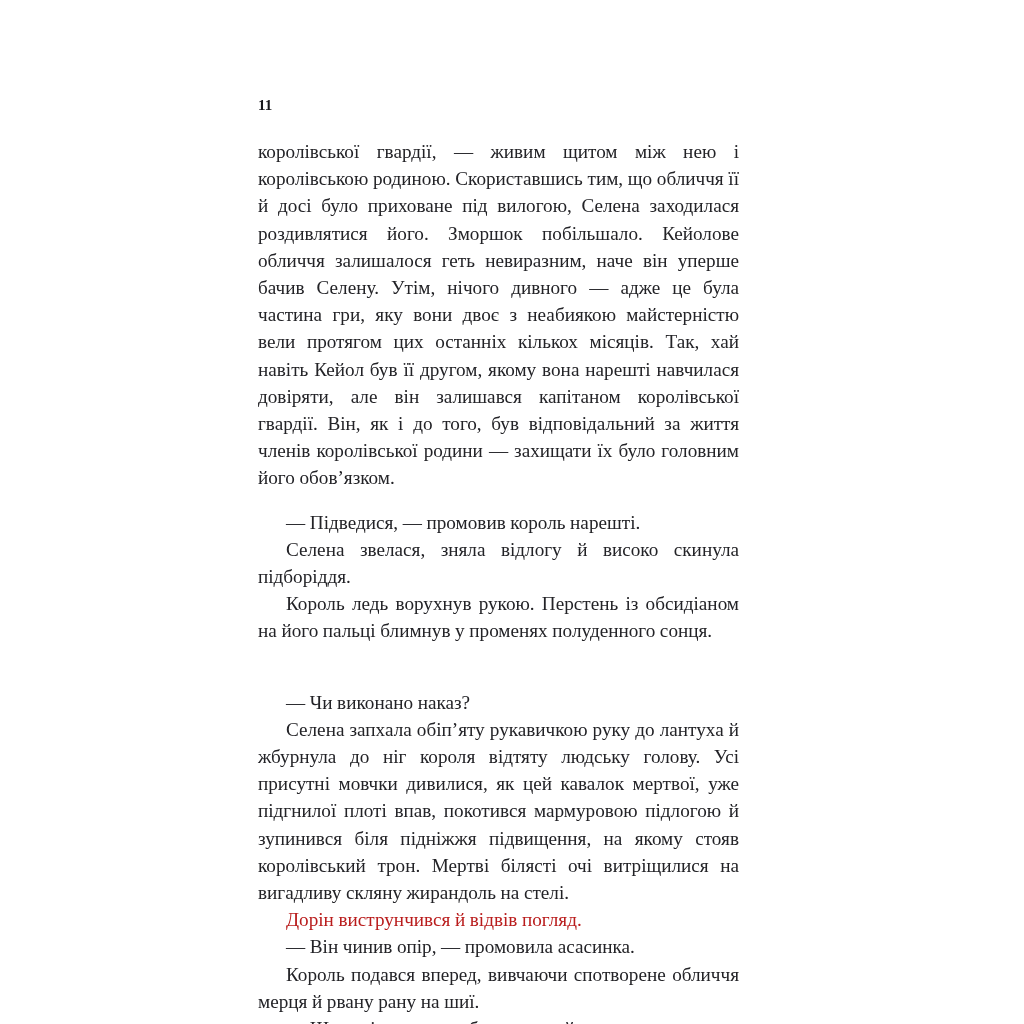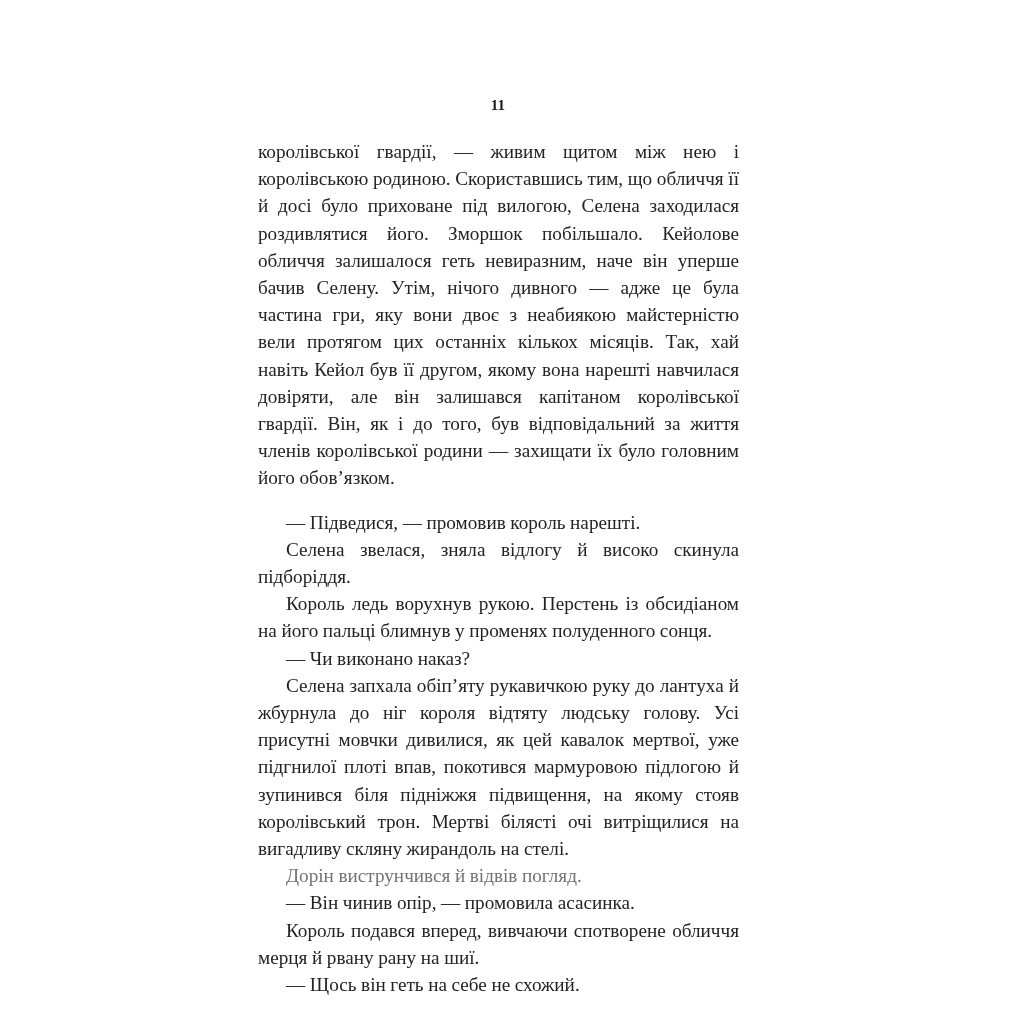--- a/index.html
+++ b/index.html
@@ -24,21 +24,21 @@
     box-sizing: border-box;
   }
 
   
   .folio-area {
     position: absolute;
     left: 258px;
     top: 96px;
     width: 480px;
     height: 22px;
-    text-align: center;
+    text-align: left;
   }
   .folio {
     display: inline-block;
     font-family: "Liberation Serif", "DejaVu Serif", serif;
     font-weight: bold;
     font-size: 15px;
     line-height: 18px;
     letter-spacing: 0.2px;
     color: #17171b;
   }
@@ -75,21 +75,21 @@
 
   <div class="folio-area">
     <span class="folio">11</span>
   </div>
 
   <div class="textblock">
     <p class="para noindent" style="color: rgb(35, 35, 39);">королівської гвардії, — живим щитом між нею і королівською родиною. Скориставшись тим, що обличчя її й досі було приховане під вилогою, Селена заходилася роздивлятися його. Зморшок побільшало. Кейолове обличчя залишалося геть невиразним, наче він уперше бачив Селену. Утім, нічого дивного — адже це була частина гри, яку вони двоє з неабиякою майстерністю вели протягом цих останніх кількох місяців. Так, хай навіть Кейол був її другом, якому вона нарешті навчилася довіряти, але він залишався капітаном королівської гвардії. Він, як і до того, був відповідальний за життя членів королівської родини — захищати їх було головним його обов’язком.</p>
     <p class="para indent" style="color: rgb(35, 35, 39); margin-top: 17px;">— Підведися, — промовив король нарешті.</p>
     <p class="para indent" style="color: rgb(35, 35, 39);">Селена звелася, зняла відлогу й високо скинула підборіддя.</p>
     <p class="para indent" style="color: rgb(35, 35, 39);">Король ледь ворухнув рукою. Перстень із обсидіаном на його пальці блимнув у променях полуденного сонця.</p>
-    <p class="para indent" style="color: rgb(35, 35, 39);">— Чи виконано наказ?</p>
+    <p class="para indent" style="color: rgb(35, 35, 39); margin-top: 44px;">— Чи виконано наказ?</p>
     <p class="para indent" style="color: rgb(35, 35, 39);">Селена запхала обіп’яту рукавичкою руку до лантуха й жбурнула до ніг короля відтяту людську голову. Усі присутні мовчки дивилися, як цей кавалок мертвої, уже підгнилої плоті впав, покотився мармуровою підлогою й зупинився біля підніжжя підвищення, на якому стояв королівський трон. Мертві білясті очі витріщилися на вигадливу скляну жирандоль на стелі.</p>
-    <p class="para indent" style="color: #737373;">Дорін виструнчився й відвів погляд.</p>
+    <p class="para indent" style="color: #b91c1c;">Дорін виструнчився й відвів погляд.</p>
     <p class="para indent" style="color: rgb(35, 35, 39);">— Він чинив опір, — промовила асасинка.</p>
     <p class="para indent" style="color: rgb(35, 35, 39);">Король подався вперед, вивчаючи спотворене обличчя мерця й рвану рану на шиї.</p>
     <p class="para indent" style="color: rgb(35, 35, 39);">— Щось він геть на себе не схожий.</p>
   </div>
 
 </div>
 
 </body></html>

